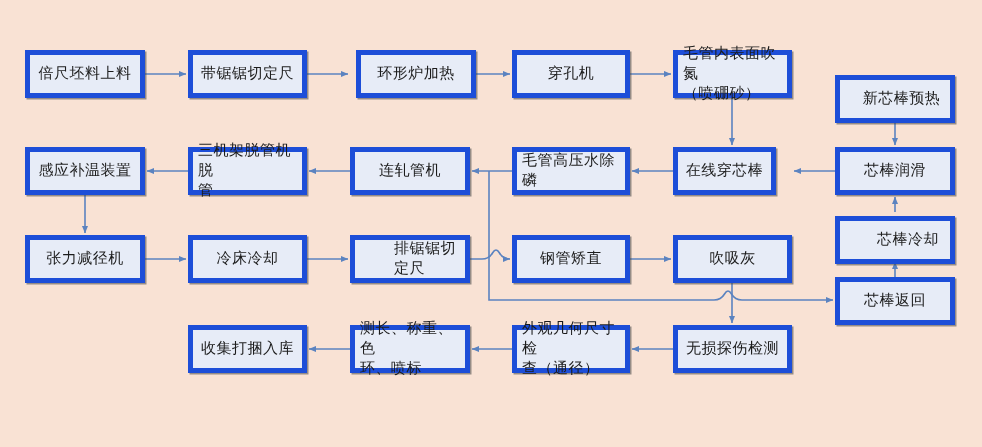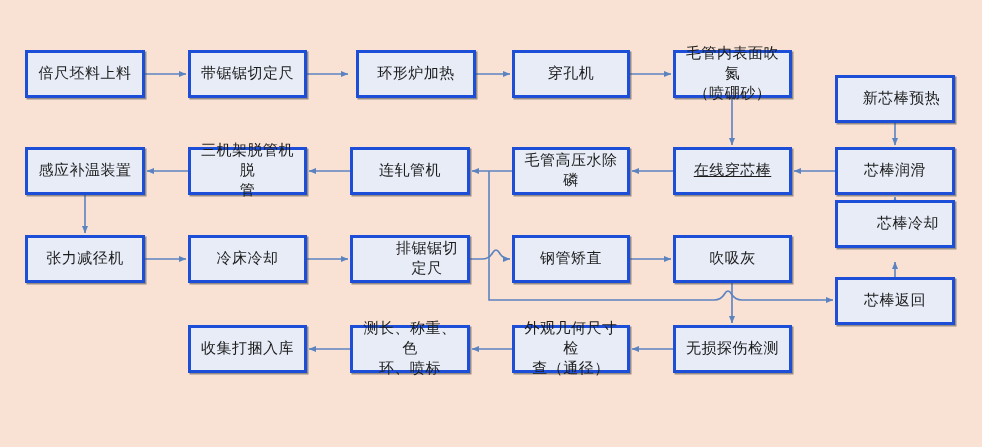--- a/index.html
+++ b/index.html
@@ -18,26 +18,25 @@
   svg#wires {
     position: absolute;
     left: 0; top: 0;
     width: 982px; height: 447px;
     pointer-events: none;
   }
   .node {
     position: absolute;
     box-sizing: border-box;
     background: #e7ecf7;
-    border: 3px solid #1d4ed8;
+    border: 5px solid #1d4ed8;
     box-shadow: 1.5px 1.5px 0 0 rgba(70,70,70,0.55);
     display: flex;
     align-items: center;
     justify-content: center;
-    text-align: center;
     color: #1c1c1c;
     font-size: 15px;
     line-height: 1.32;
     letter-spacing: 0.5px;
     padding: 2px 5px;
     white-space: pre-line;
   }
 </style>
 </head>
 <body>
@@ -91,29 +90,29 @@
   <div class="node" style="left:512px;top:50px;width:118px;height:48px;">穿孔机</div>
   <div class="node" style="left:673px;top:50px;width:119px;height:48px;">毛管内表面吹氮
 （喷硼砂）</div>
   <div class="node" style="left:835px;top:75px;width:120px;height:48px;padding-left:18px;">新芯棒预热</div>
 
   <div class="node" style="left:25px;top:147px;width:120px;height:48px;">感应补温装置</div>
   <div class="node" style="left:188px;top:147px;width:119px;height:48px;">三机架脱管机脱
 管</div>
   <div class="node" style="left:350px;top:147px;width:120px;height:48px;">连轧管机</div>
   <div class="node" style="left:512px;top:147px;width:118px;height:48px;">毛管高压水除磷</div>
-  <div class="node" style="left:673px;top:147px;width:119px;height:48px;text-decoration:underline;">在线穿芯棒</div>
+  <div class="node" style="left:673px;top:147px;width:103px;height:48px;">在线穿芯棒</div>
   <div class="node" style="left:835px;top:147px;width:120px;height:48px;">芯棒润滑</div>
 
   <div class="node" style="left:25px;top:235px;width:120px;height:48px;">张力减径机</div>
   <div class="node" style="left:188px;top:235px;width:119px;height:48px;">冷床冷却</div>
   <div class="node" style="left:350px;top:235px;width:120px;height:48px;padding-left:39px;">排锯锯切定尺</div>
   <div class="node" style="left:512px;top:235px;width:118px;height:48px;">钢管矫直</div>
   <div class="node" style="left:673px;top:235px;width:119px;height:48px;">吹吸灰</div>
-  <div class="node" style="left:835px;top:200px;width:120px;height:48px;padding-left:31px;">芯棒冷却</div>
+  <div class="node" style="left:835px;top:216px;width:120px;height:48px;padding-left:31px;">芯棒冷却</div>
   <div class="node" style="left:835px;top:277px;width:120px;height:48px;">芯棒返回</div>
 
   <div class="node" style="left:188px;top:325px;width:119px;height:48px;">收集打捆入库</div>
   <div class="node" style="left:350px;top:325px;width:120px;height:48px;">测长、称重、色
 环、喷标</div>
   <div class="node" style="left:512px;top:325px;width:118px;height:48px;">外观几何尺寸检
 查（通径）</div>
   <div class="node" style="left:673px;top:325px;width:119px;height:48px;">无损探伤检测</div>
 
 </div>

